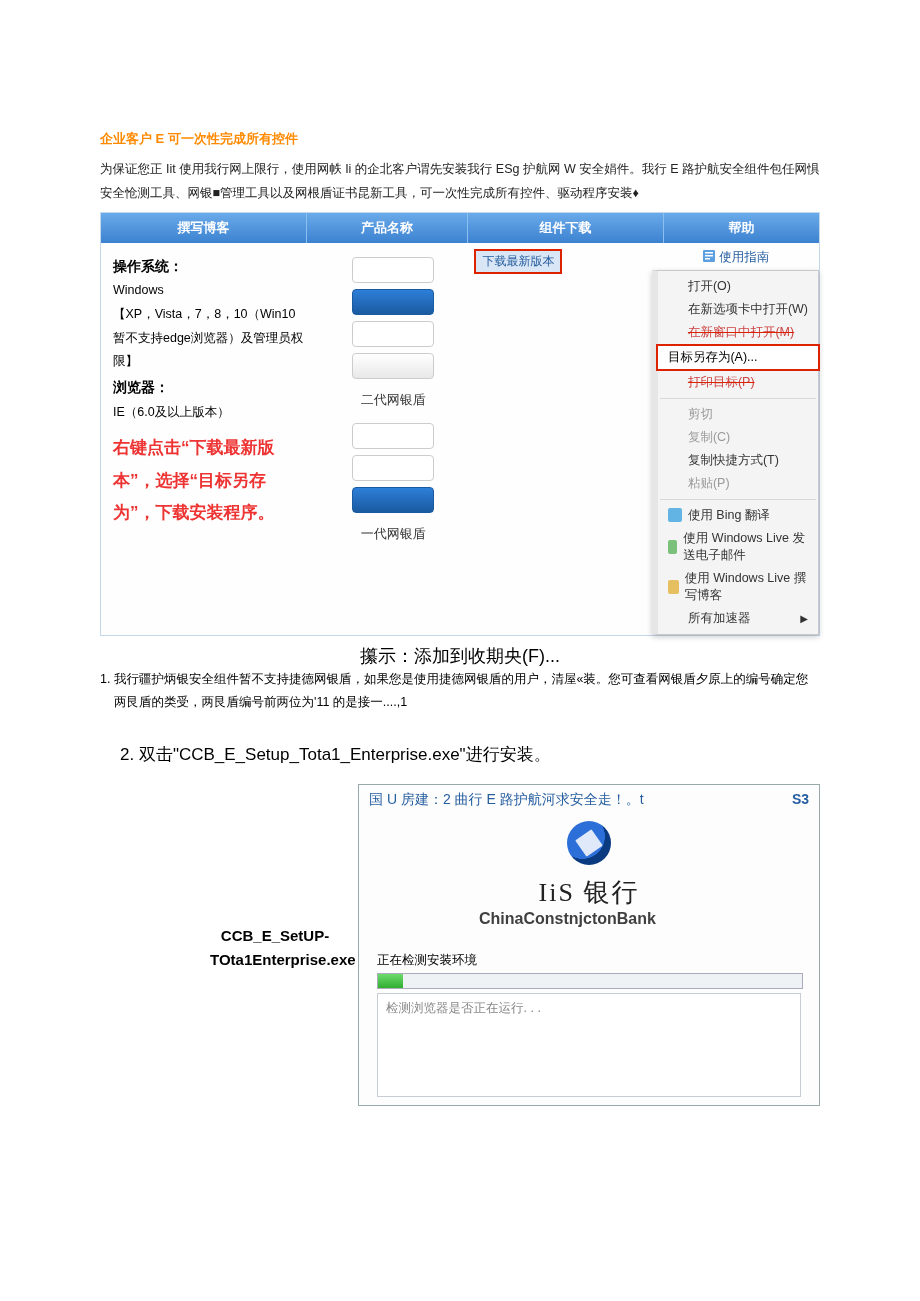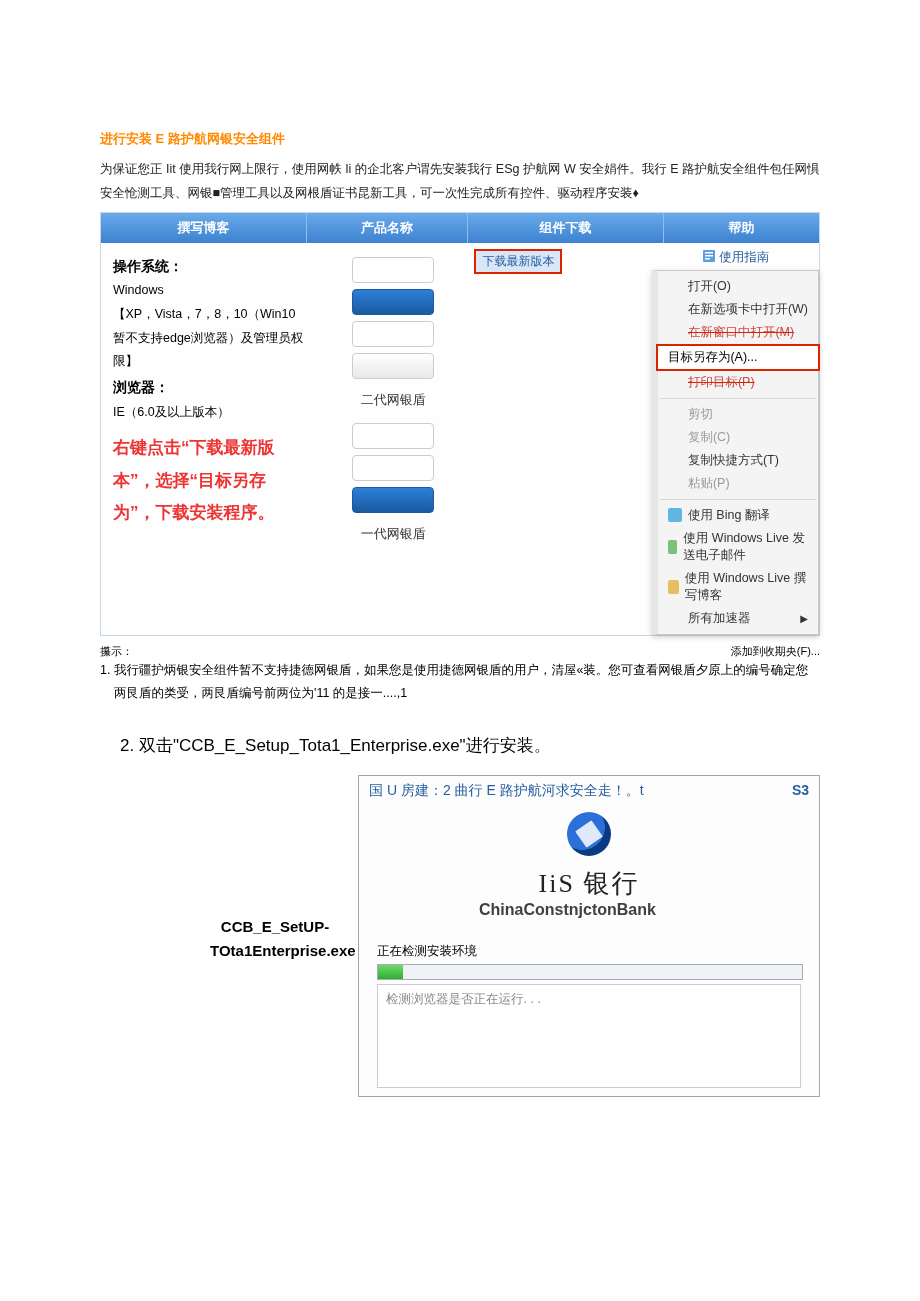--- a/index.html
+++ b/index.html
@@ -32,21 +32,21 @@
   .ctx-item.disabled { color:#9a9a9a; }
   .ctx-item.struck { text-decoration:line-through; text-decoration-color:#d20; color:#c44; }
   .ctx-item.hl { background:#fff; border:2px solid #d20; color:#000; font-weight:500; margin:0 -2px; }
   .ctx-sep { border-top:1px solid #d8d8d8; margin:4px 2px; }
   .ext-item { display:flex; align-items:center; gap:6px; padding:3px 10px; }
   .ext-ico { width:14px; height:14px; border-radius:2px; }
   .ext-ico.b { background:#61b4e4; }
   .ext-ico.g { background:#7bc07b; }
   .ext-ico.y { background:#e6c060; }
   .chev { margin-left:auto; font-size:10px; }
-  .hint-line { font-size:11px; margin-top:8px; display:flex; justify-content:space-between; }
+  .hint-line { font-size:18px; margin-top:8px; display:flex; justify-content:center; }
   .hint-body { font-size:12.5px; line-height:1.9; padding-left:14px; text-indent:-14px; }
   .step2 { font-size:17px; margin:28px 0 18px 20px; }
   .installer-row { display:flex; gap:18px; align-items:flex-start; margin-left:110px; }
   .exe-label { width:130px; text-align:center; font-size:15px; font-weight:bold; line-height:1.6; padding-top:140px; }
   .inst-win { width:510px; border:1px solid #9aa; background:#fdfdfd; }
   .inst-top { padding:6px 10px; font-size:14px; color:#265ea0; display:flex; justify-content:space-between; }
   .inst-top .s3 { color:#265ea0; font-weight:bold; }
   .logo-row { display:flex; align-items:center; gap:10px; padding:6px 20px 4px 20px;flex-direction:column; }
   .logo-circ { width:44px; height:44px; border-radius:50%; background:radial-gradient(circle at 35% 35%, #2d6fd9 55%, #0a3a80 56%); position:relative; }
   .logo-circ::after { content:""; position:absolute; left:8px; top:8px; width:28px; height:28px; border-radius:50%; background:#fff; clip-path:polygon(50% 0,100% 50%,50% 100%,0 50%); transform:rotate(10deg); opacity:.85; }
@@ -59,21 +59,21 @@
   .log-box { border:1px solid #c8cdd3; height:90px; padding:6px 8px; color:#888; font-size:12.5px; margin-top:4px; background:#fff; }
   .inst-btns { display:flex; justify-content:flex-end; gap:10px; padding:8px 12px 10px; border-top:1px solid #e2e6ea; }
   .inst-btn { border:1px solid #b5bcc6; background:linear-gradient(#fdfdfd,#eef1f4); color:#888; padding:3px 20px; font-size:12.5px; }
   svg.doc-ico { vertical-align:-2px; }
 </style>
 </head>
 <body>
 
 <div class="page">
 
-  <div class="title-link">进行安装 E 路护航网银安全组件</div>
+  <div class="title-link">企业客户 E 可一次性完成所有控件</div>
   <div class="intro">为保证您正 Iit 使用我行网上限行，使用网帙 Ii 的企北客户谓先安装我行 ESg 护航网 W 安全娟件。我行 E 路护航安全组件包任网惧安全怆测工具、网银■管理工具以及网根盾证书昆新工具，可一次性完成所有控件、驱动程序安装♦</div>
 
   <div class="panel">
     <div class="tabs">
       <div class="tab env">撰写博客</div>
       <div class="tab name">产品名称</div>
       <div class="tab dl">组件下载</div>
       <div class="tab help">帮助</div>
     </div>
     <div class="row">

